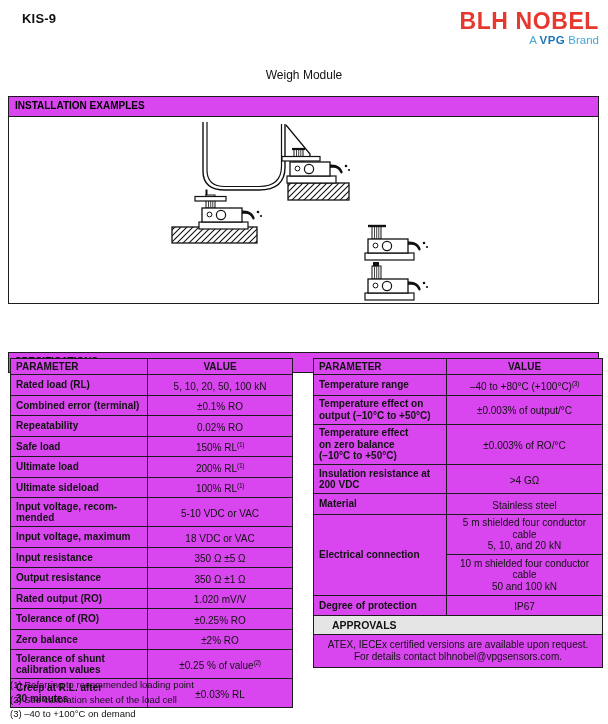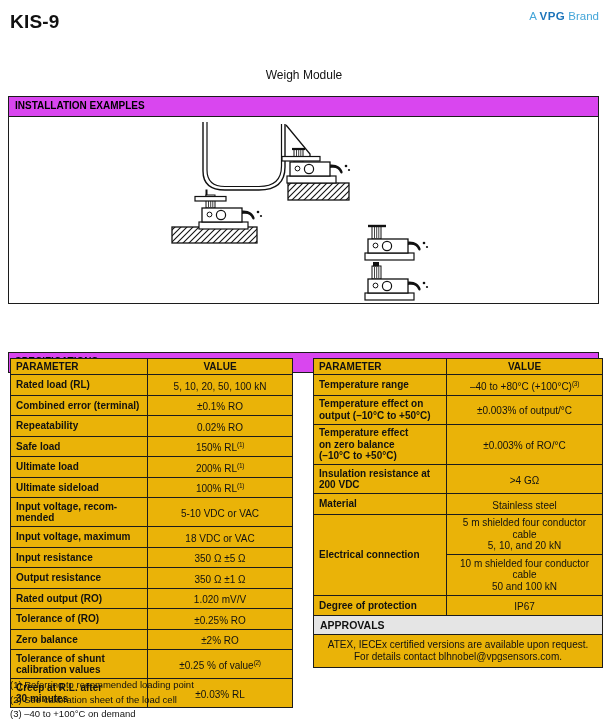--- a/index.html
+++ b/index.html
@@ -3,22 +3,22 @@
 <meta charset="utf-8">
 <style>
   * { margin:0; padding:0; box-sizing:border-box; }
   html,body { background:#ffffff; }
   .page {
     position:relative; width:608px; height:724px; background:#fff;
     font-family:"Liberation Sans","DejaVu Sans",sans-serif; color:#111;
     overflow:hidden;
   }
   .product-title {
-    position:absolute; left:10px; top:11px;
-    font-size:19px; font-weight:bold; letter-spacing:0.2px;
+    position:absolute; left:22px; top:11px;
+    font-size:13px; font-weight:bold; letter-spacing:0.2px;
   }
   .logo { position:absolute; right:9px; top:9px; text-align:right; }
   .logo-main { font-size:23px; font-weight:bold; color:#e6382f; letter-spacing:0.6px; line-height:24px; }
   .logo-sub { font-size:11.5px; color:#45a6d9; line-height:13px; margin-top:1px; }
   .logo-sub .vpg { color:#1c74ba; font-weight:bold; letter-spacing:0.4px; }
   .doc-subtitle { position:absolute; top:68px; left:0; width:100%; text-align:center; font-size:12px; }
 
   .section-bar {
     background:#d946ef; font-weight:bold; font-size:10px;
     padding:3px 6px 16px 6px; color:#000;
@@ -27,53 +27,54 @@
     position:absolute; left:8px; top:96px; width:591px; height:208px;
     border:1.5px solid #1c1c1c; background:#fff;
   }
   .install-box .section-bar { border-bottom:1.5px solid #1c1c1c; height:19px; }
   .drawing { position:relative; width:100%; height:185px; }
 
   .spec-bar {
     position:absolute; left:8px; top:352px; width:591px; height:20px;
     border:1.5px solid #1c1c1c;
   }
-  table.spec { border-collapse:collapse; table-layout:fixed; background:#eab308; font-size:10px; }
+  table.spec { border-collapse:collapse; table-layout:fixed; background:#d946ef; font-size:10px; }
   table.spec { border:1.5px solid #1c1c1c; }
   table.spec td, table.spec th { border:1px solid #1c1c1c; vertical-align:middle; }
   table.spec th {
     font-size:10px; font-weight:bold; height:16px; padding:2px 5px;
   }
   th.h-param { text-align:left; }
   th.h-value { text-align:center; }
   td.param {
     font-weight:bold; text-align:left; padding:2.5px 5px;
     line-height:11.5px; white-space:pre-line;
   }
   td.val { text-align:center; padding:2.5px 4px; line-height:11.5px; white-space:pre-line; }
   td.val sup { font-size:6.5px; vertical-align:4px; letter-spacing:-0.3px; }
   tr.single td { height:17px;margin-top:40px; }
   .tbl-left  { position:absolute; left:10px;  top:358px; width:283px; }
   .tbl-right { position:absolute; left:313px; top:358px; width:290px; }
   td.approvals-bar {
     background:#e5e5e5; font-weight:bold; font-size:10.5px;
-    text-align:left; padding:3px 6px; height:17px;
+    text-align:left; padding:3px 18px; height:17px;
   }
   td.approvals-text { text-align:center; padding:4px 6px; line-height:12px; }
   .footnotes { position:absolute; left:10px; top:678px; font-size:9.5px; line-height:14.5px; }
   svg .ln { stroke:#111; fill:none; }
 </style>
 </head>
 <body>
 
 <div class="page">
 
   <div class="product-title">KIS-9</div>
 
   <div class="logo">
+    <div class="logo-main">BLH NOBEL</div>
     <div class="logo-sub">
       <span>A</span>
       <span class="vpg">VPG</span>
       <span>Brand</span>
     </div>
   </div>
 
   <div class="doc-subtitle">Weigh Module</div>
 
   <div class="install-box">

